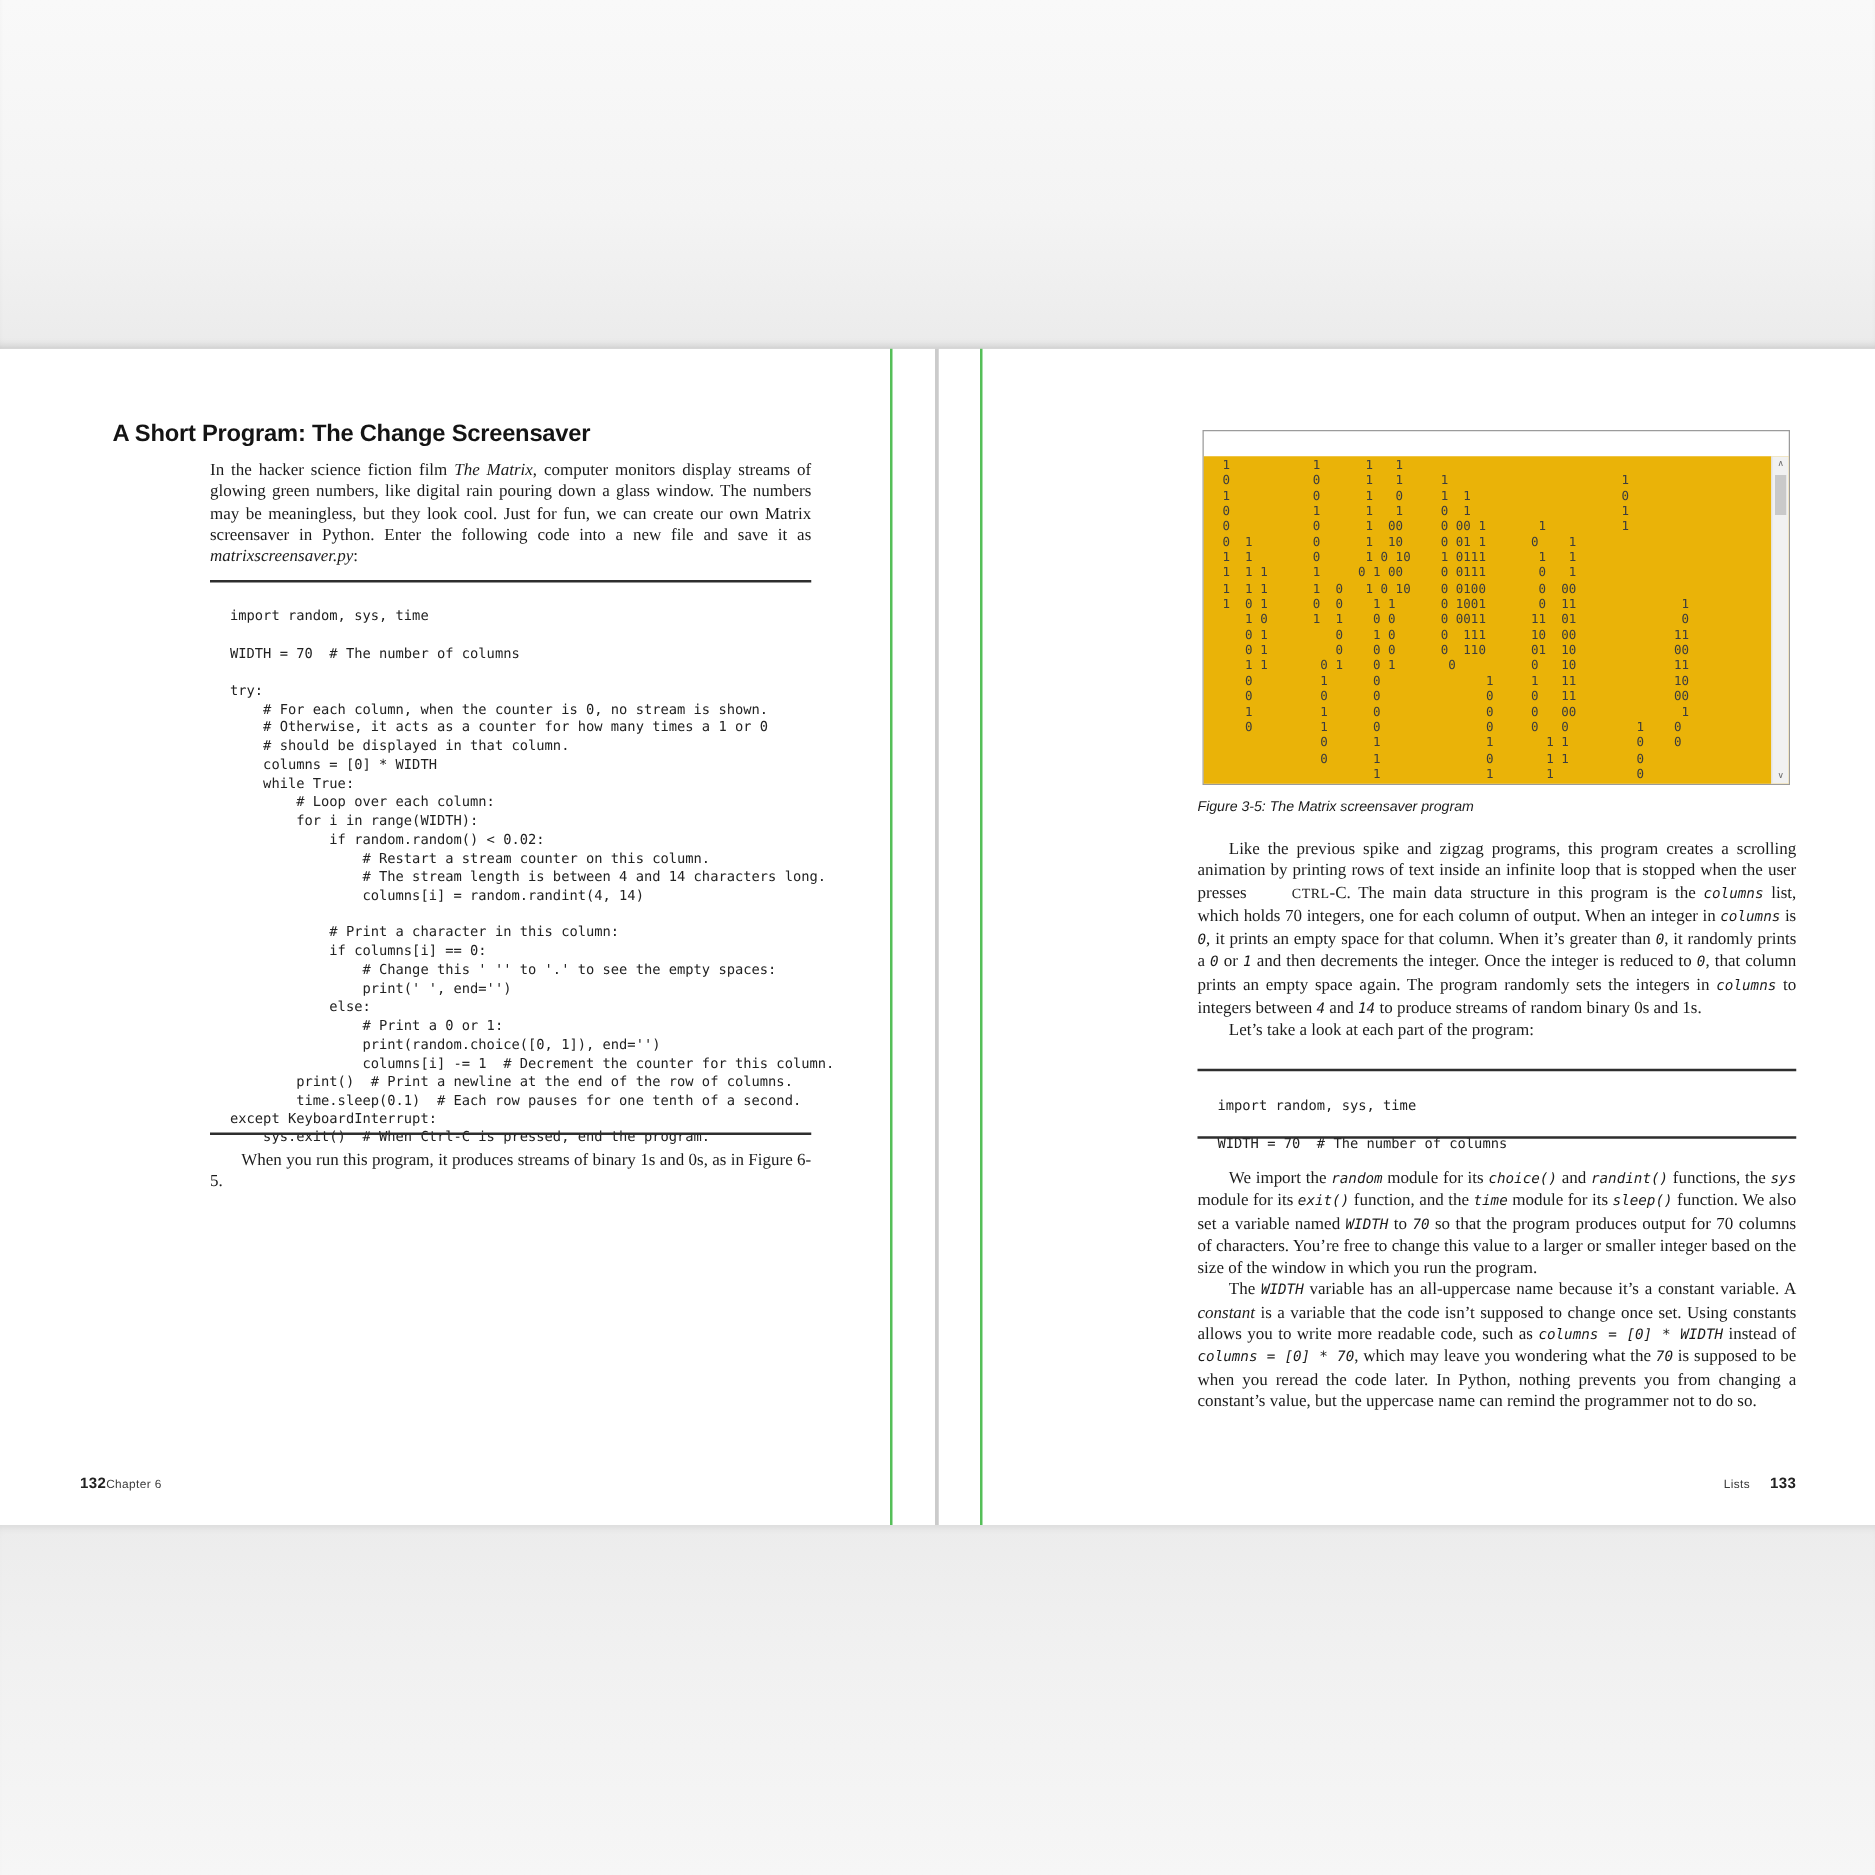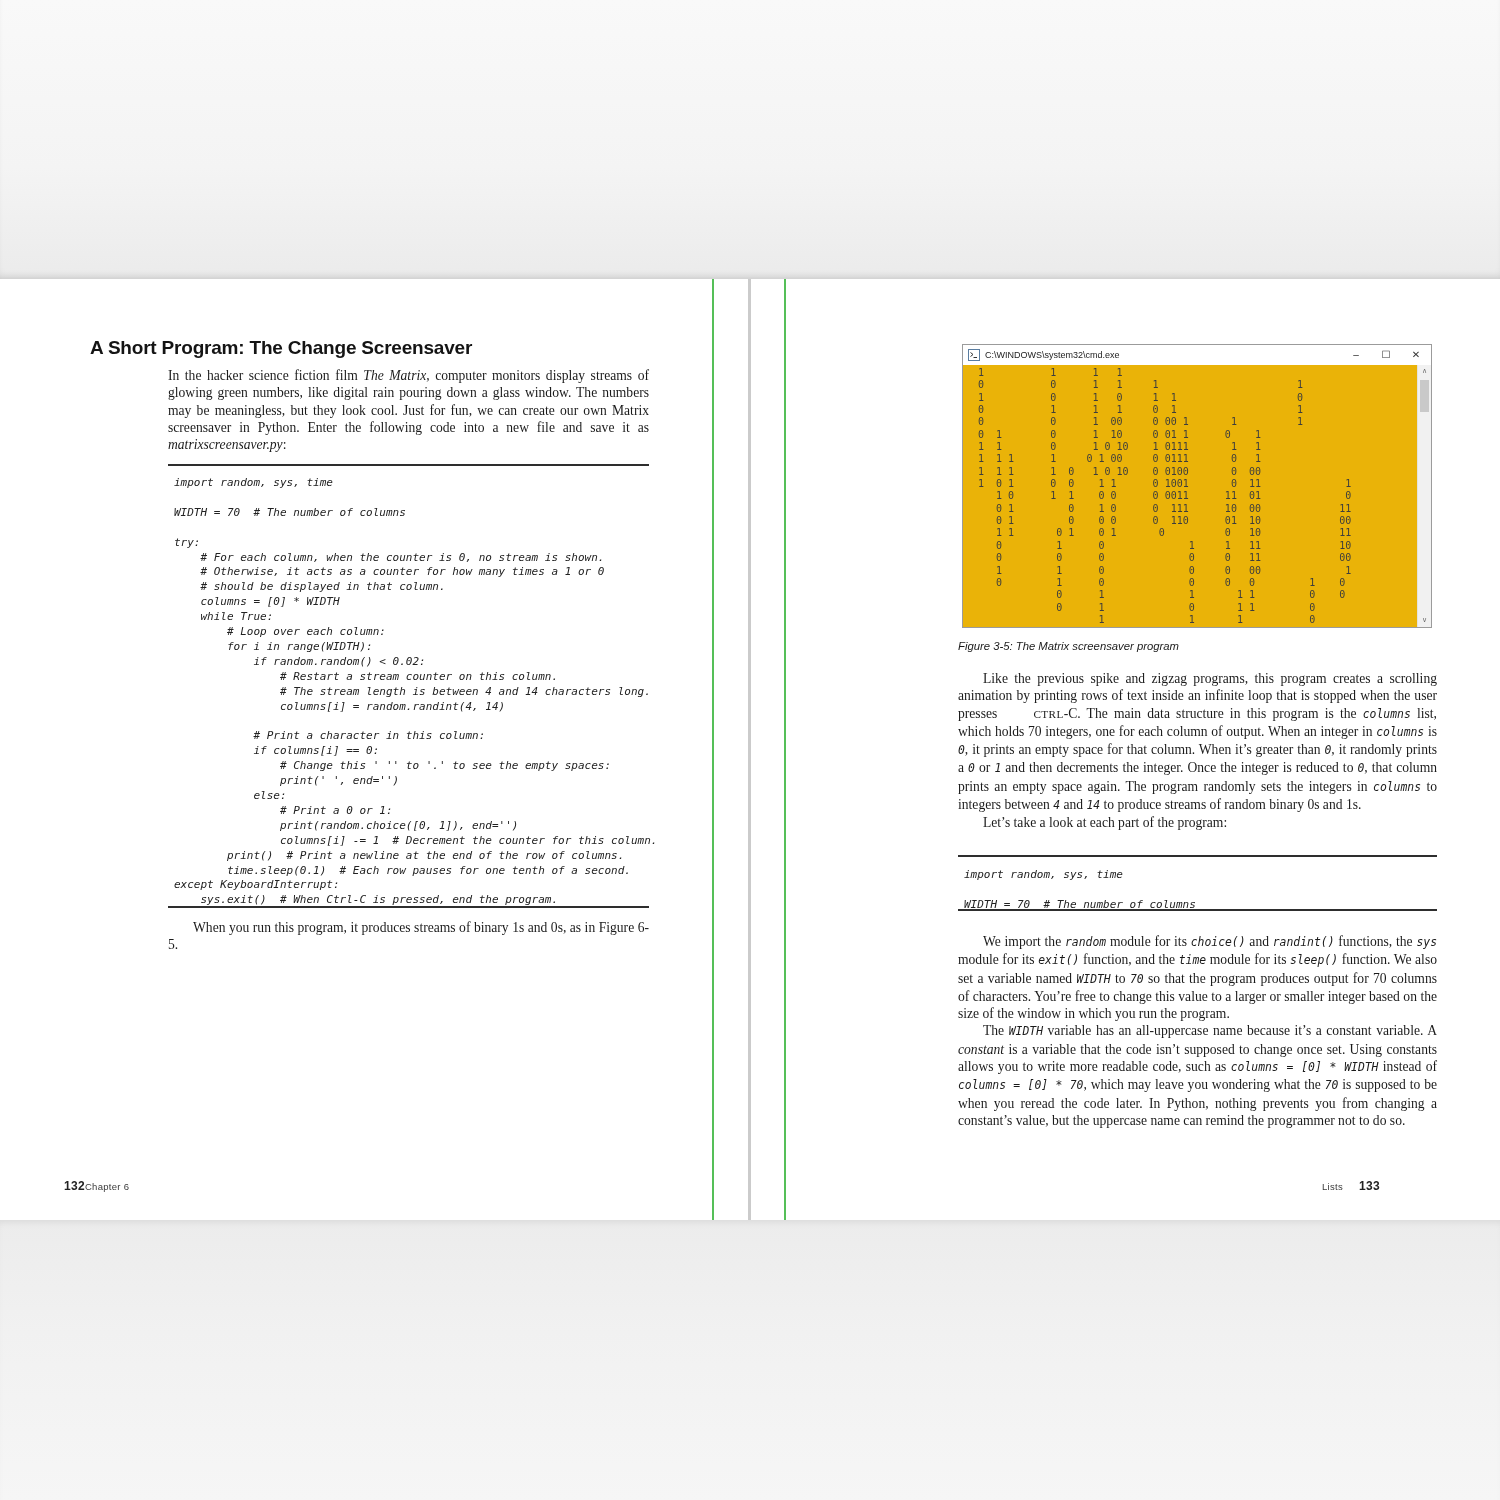--- a/index.html
+++ b/index.html
@@ -30,29 +30,29 @@
   .serif-para{
     font-size:13.6px;line-height:17.3px;text-align:justify;color:#1b1b1b;margin:0;
   }
   .indent{text-indent:25px;}
   .tok-m{font-family:"DejaVu Sans Mono", monospace;font-size:11.4px;font-style:italic;}
   .tok-i{font-style:italic;}
   .tok-sc{font-size:11.2px;letter-spacing:.4px;margin-left:30px;}
   .pos{position:absolute;}
   .rule{position:absolute;height:0;border-top:2px solid #2e2e2e;}
   pre.code{
-    margin:6px;font-family:"DejaVu Sans Mono", monospace;
-    font-size:11px;line-height:14.9px;color:#222;white-space:pre;font-style:italic;
+    margin:16px;font-family:"DejaVu Sans Mono", monospace;
+    font-size:11px;line-height:14.9px;color:#222;white-space:pre;
   }
   
   .footer{position:absolute;top:1179px;font-family:"Liberation Sans", sans-serif;color:#222;}
   .pgnum{font-weight:bold;font-size:12px;letter-spacing:.3px;}
   .pglabel{font-size:9.5px;color:#3a3a3a;letter-spacing:.3px;}
   .footer-left{left:64px;display:flex;align-items:baseline;}
-  .footer-right{left:901px;width:479px;display:flex;justify-content:flex-end;align-items:baseline;gap:16px;}
+  .footer-right{left:958px;width:479px;display:flex;justify-content:flex-end;align-items:baseline;gap:16px;}
   
   .cmd-window{
     position:absolute;left:962px;top:344px;width:470px;height:284px;
     background:#ffffff;border:1px solid #9b9b9b;box-sizing:border-box;
     font-family:"Liberation Sans", sans-serif;
   }
   .cmd-titlebar{
     height:20px;display:flex;align-items:center;background:#ffffff;
   }
   .cmd-icon{margin-left:5px;display:inline-flex;flex:0 0 auto;}
@@ -140,33 +140,20 @@
 
   <div class="footer footer-left">
     <span class="pgnum">132</span>
     <span class="pglabel">Chapter 6</span>
   </div>
 </div>
 
 <div>
 
   <div class="cmd-window">
-    <div class="cmd-titlebar">
-      <span class="cmd-icon">
-        <svg width="12" height="12" viewBox="0 0 12 12">
-          <rect x="0.5" y="0.5" width="11" height="11" fill="#ffffff" stroke="#5a7da0"></rect>
-          <path d="M2.5 3.5 L5 5.5 L2.5 7.5" fill="none" stroke="#333333" stroke-width="1"></path>
-          <line x1="5.5" y1="8.5" x2="9" y2="8.5" stroke="#333333" stroke-width="1"></line>
-        </svg>
-      </span>
-      <span class="cmd-title">C:\WINDOWS\system32\cmd.exe</span>
-      <span class="cmd-btn">–</span>
-      <span class="cmd-btn">☐</span>
-      <span class="cmd-btn">✕</span>
-    </div>
     <div class="cmd-content">
       <pre class="matrix"> 1           1      1   1
  0           0      1   1     1                       1
  1           0      1   0     1  1                    0
  0           1      1   1     0  1                    1
  0           0      1  00     0 00 1       1          1
  0  1        0      1  10     0 01 1      0    1
  1  1        0      1 0 10    1 0111       1   1
  1  1 1      1     0 1 00     0 0111       0   1
  1  1 1      1  0   1 0 10    0 0100       0  00

